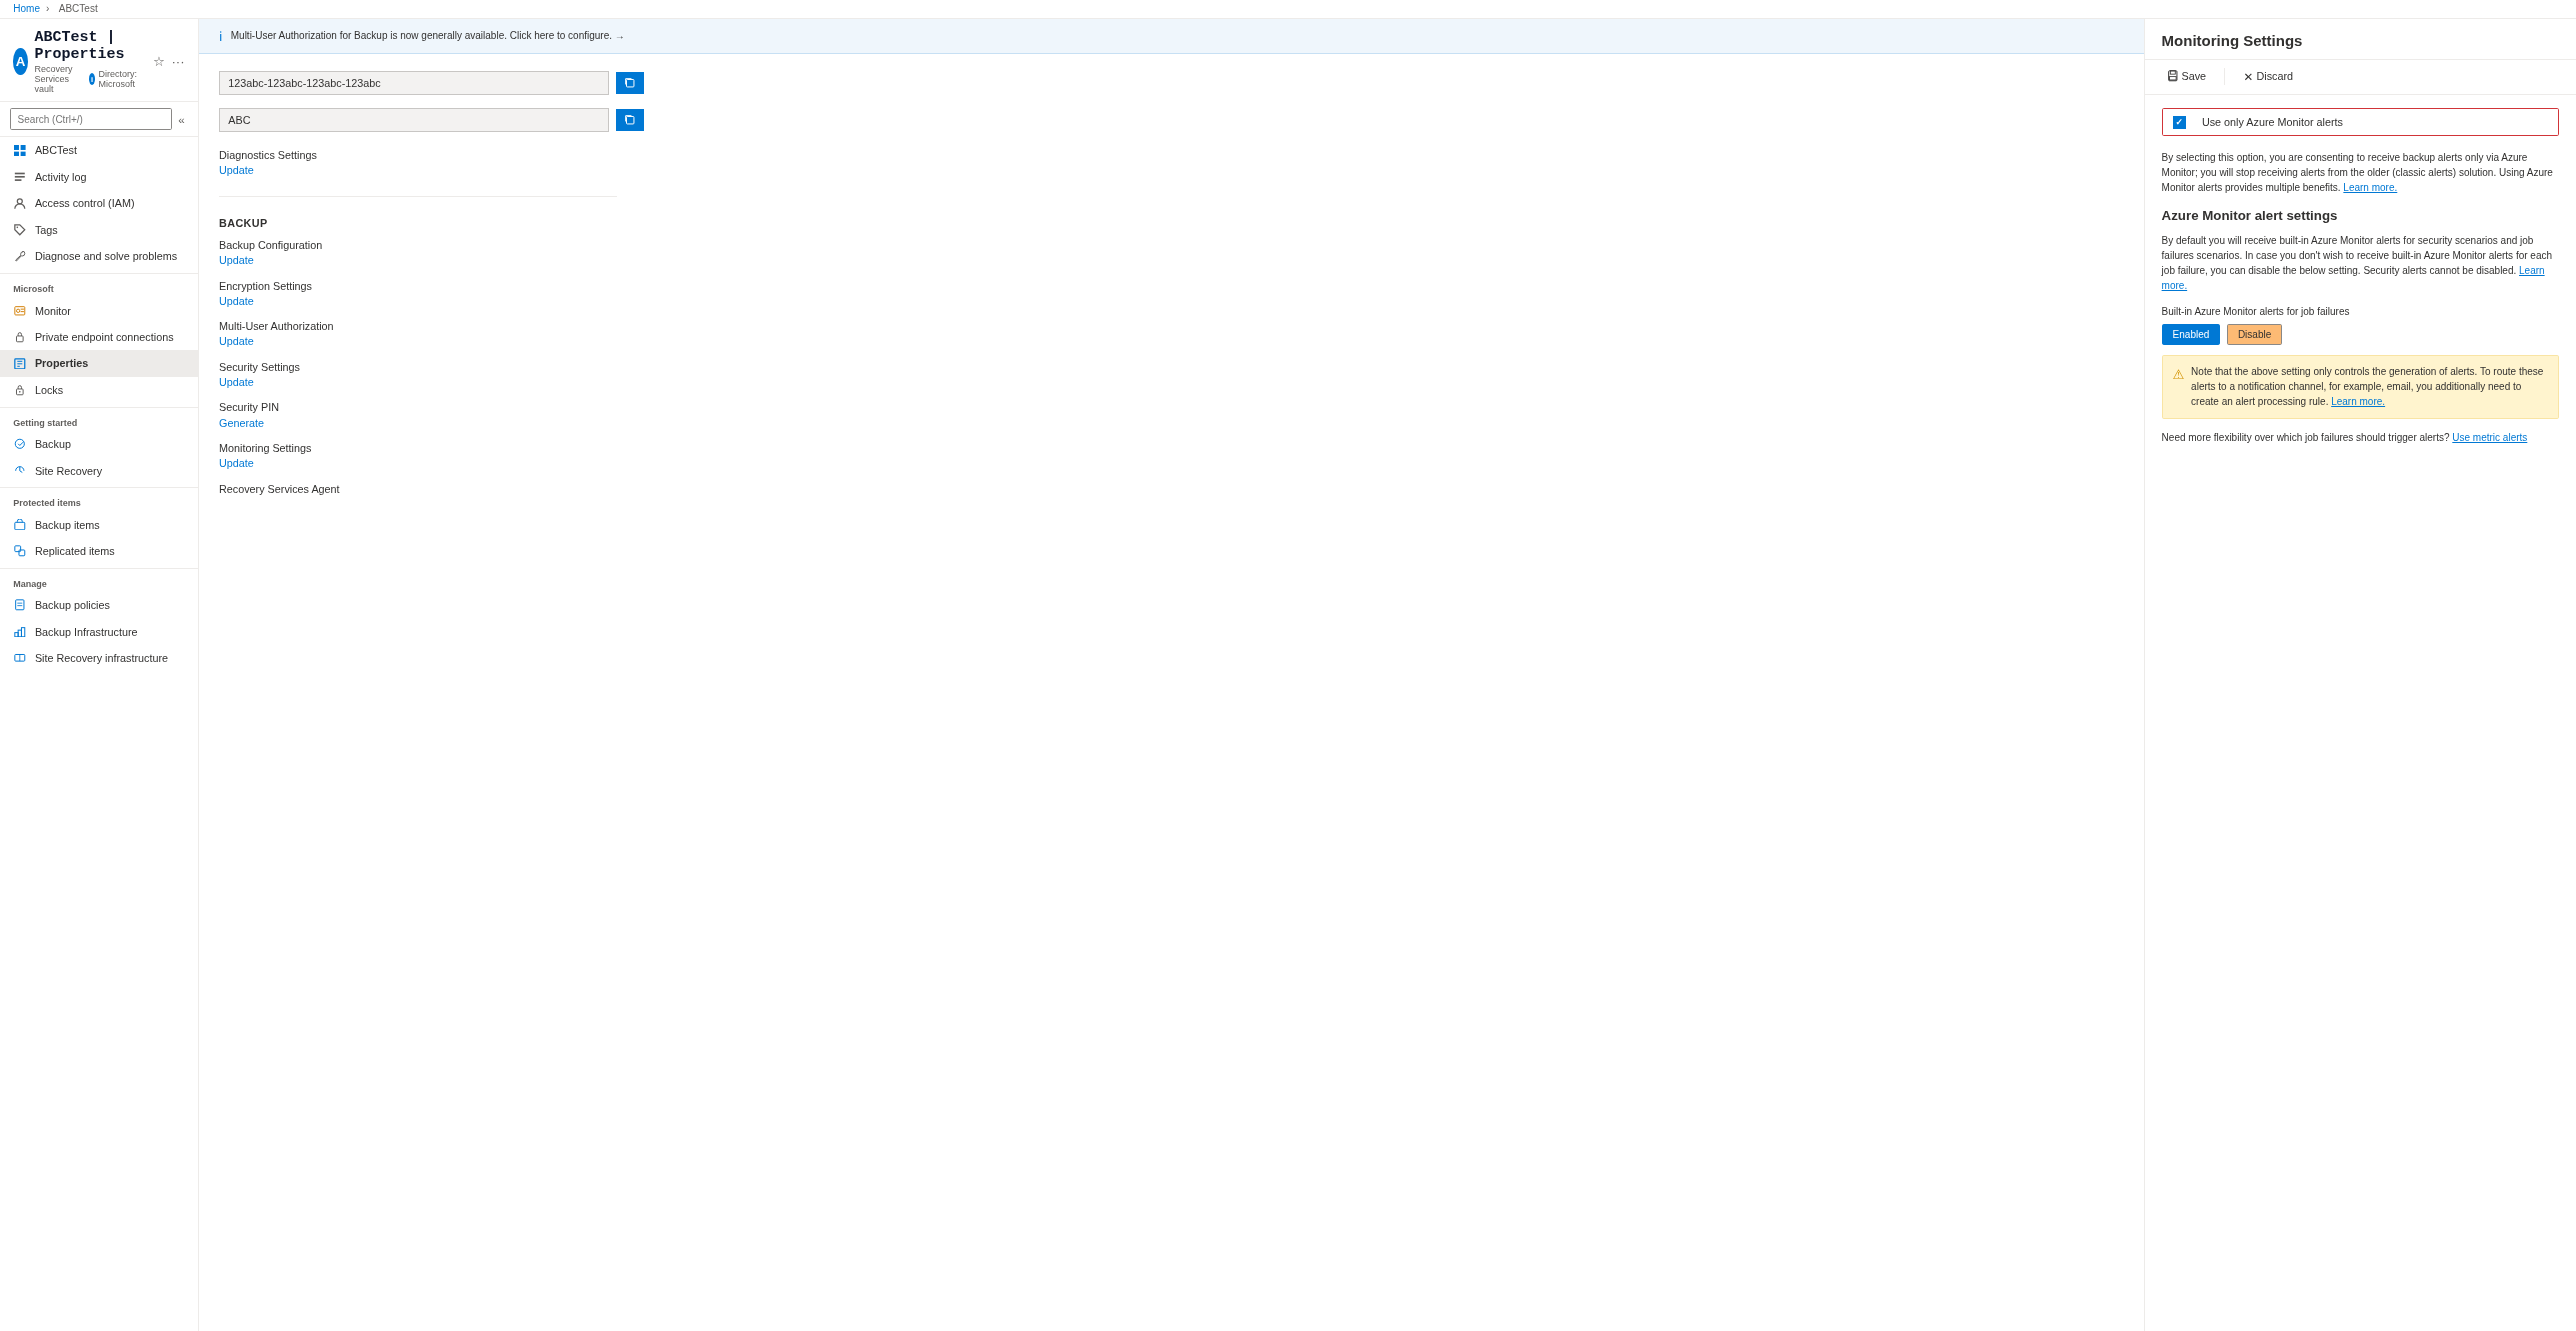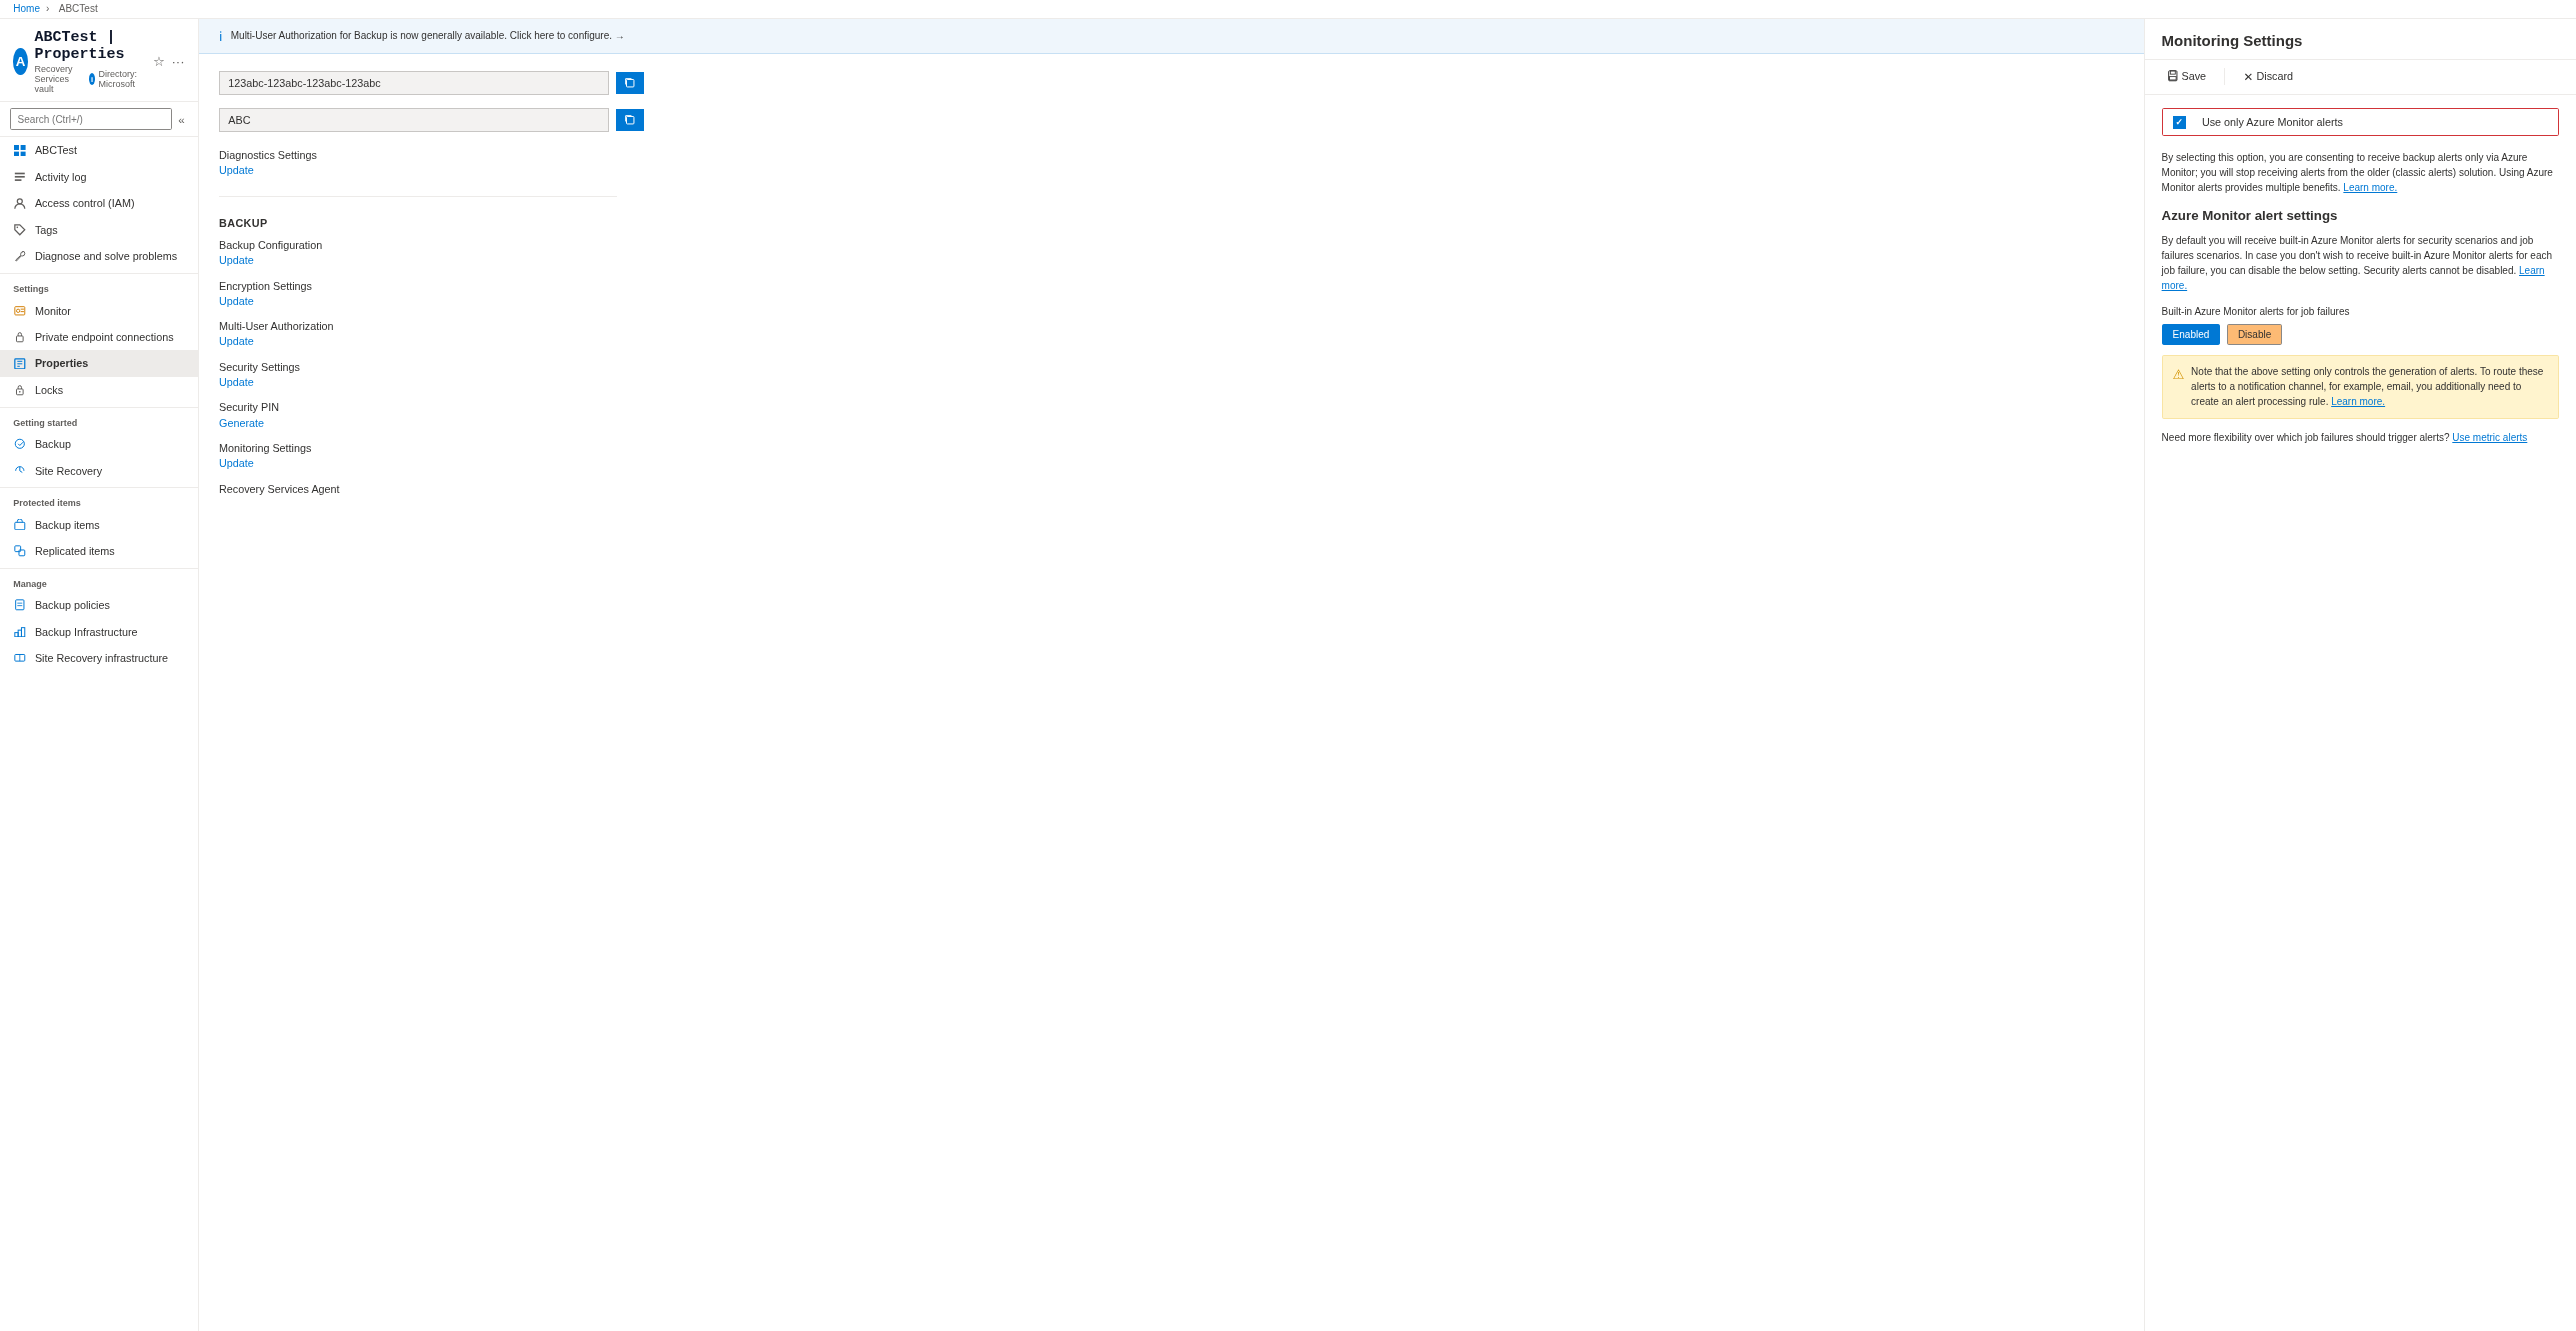--- a/index.html
+++ b/index.html
@@ -162,21 +162,21 @@
       </div>
       <div class="nav-item">
         <div class="nav-icon">
           <svg width="11.6" height="11.6" viewBox="0 0 14 14" fill="none">
               <path d="M11 1a3 3 0 0 0-3 3c0 .4.1.8.2 1.1L2 11a1 1 0 0 0 1 1l5.9-6.2c.3.1.7.2 1.1.2a3 3 0 0 0 0-6z" stroke="#605e5c" stroke-width="1.2"></path>
             </svg>
         </div>
         <span>Diagnose and solve problems</span>
       </div>
 
-      <div class="section-label">Settings</div>
+      <div class="section-label">Microsoft</div>
       <div class="nav-item">
         <div class="nav-icon">
           <svg width="11.6" height="11.6" viewBox="0 0 14 14" fill="none">
               <rect x="1" y="2" width="12" height="10" rx="1" stroke="#d4820a" stroke-width="1.2"></rect>
               <circle cx="5" cy="7" r="2" stroke="#d4820a" stroke-width="1.2"></circle>
               <line x1="8" y1="5" x2="12" y2="5" stroke="#d4820a" stroke-width="1.2"></line>
               <line x1="8" y1="8" x2="12" y2="8" stroke="#d4820a" stroke-width="1.2"></line>
             </svg>
         </div>
         <span>Monitor</span>

